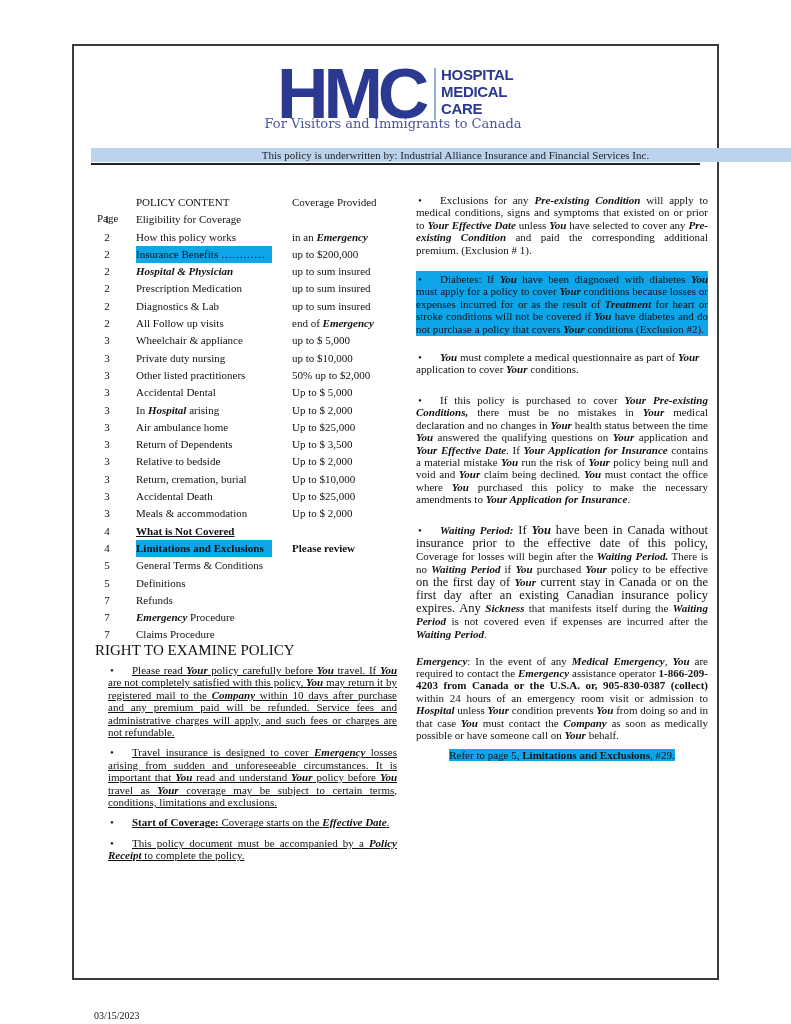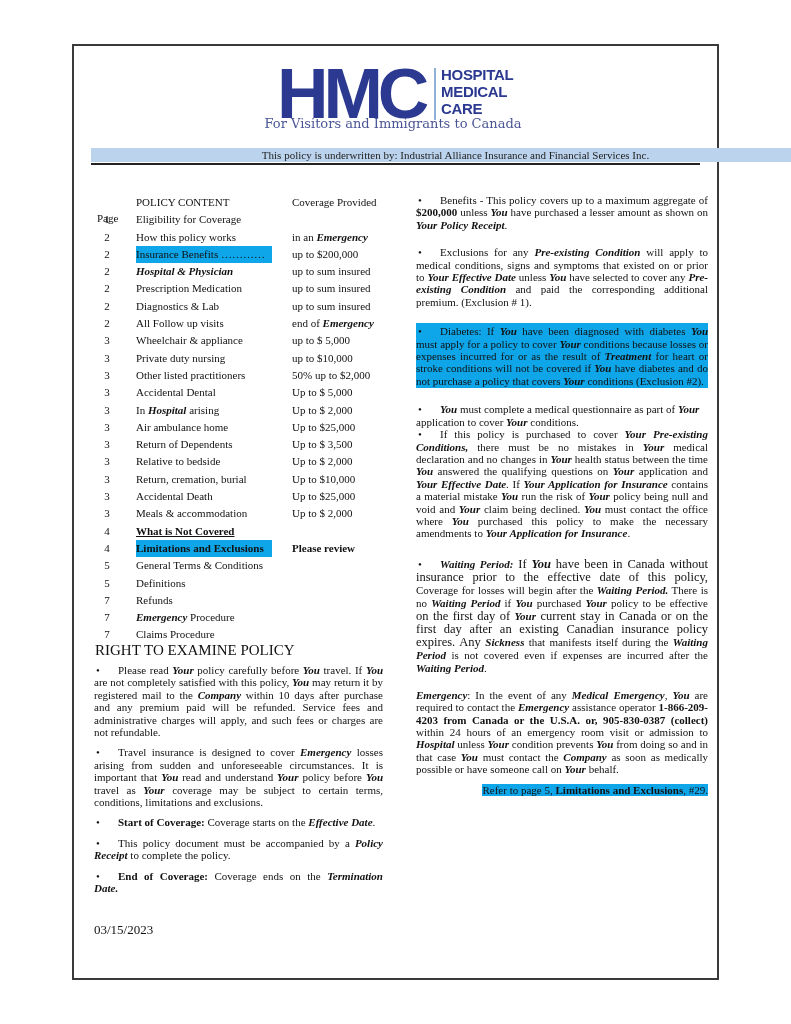--- a/index.html
+++ b/index.html
@@ -53,27 +53,27 @@
   .hl { background: #0ea5e9; }
   .toc-title.hl { width: 136px; padding-left: 0; }
   .bold { font-weight: bold; }
   .bi { font-weight: bold; font-style: italic; }
   .u { text-decoration: underline; }
 
   .rte { position: absolute; left: 95px; top: 642px; font-size: 15px; }
 
   
   .col { position: absolute; font-size: 11px; line-height: 12.4px; text-align: justify; }
-  .col-left { left: 94px; top: 664px; width: 289px; }
+  .col-left { left: 108px; top: 664px; width: 289px; text-decoration: underline; }
   .col-right { left: 416px; top: 194px; width: 292px; }
   .para { margin-bottom: 8px; }
   .para .bullet { display: inline-block; width: 24px; padding-left: 2px; }
   .col-right .para { margin-bottom: 0; }
 
-  .date { position: absolute; left: 94px; top: 922px; font-size: 13px; }
+  .date { position: absolute; left: 94px; top: 1010px; font-size: 10px; }
 </style>
 </head>
 <body>
 
 <div class="frame"></div>
 
 <div class="logo">
   <div class="logo-hmc">HMC</div>
   <div class="logo-divider"></div>
   <div class="logo-words">
@@ -218,34 +218,32 @@
 
 <div class="col col-left">
   <p class="para"><span class="bullet">•</span><span>Please read </span><b><i>Your</i></b><span> policy carefully before </span><b><i>You</i></b><span> travel. If </span><b><i>You</i></b><span> are not completely satisfied with this policy, </span><b><i>You</i></b><span> may return it by registered mail to the </span><b><i>Company</i></b><span> within 10 days after purchase and any premium paid will be refunded. Service fees and administrative charges will apply, and such fees or charges are not refundable.</span></p>
 
   <p class="para"><span class="bullet">•</span><span>Travel insurance is designed to cover </span><b><i>Emergency</i></b><span> losses arising from sudden and unforeseeable circumstances. It is important that </span><b><i>You</i></b><span> read and understand </span><b><i>Your</i></b><span> policy before </span><b><i>You</i></b><span> travel as </span><b><i>Your</i></b><span> coverage may be subject to certain terms, conditions, limitations and exclusions.</span></p>
 
   <p class="para"><span class="bullet">•</span><b>Start of Coverage:</b><span> Coverage starts on the </span><b><i>Effective Date</i></b><span>.</span></p>
 
   <p class="para"><span class="bullet">•</span><span>This policy document must be accompanied by a </span><b><i>Policy Receipt</i></b><span> to complete the policy.</span></p>
 
-  <p class="para"><span class="bullet">•</span><b>End of Coverage:</b><span> Coverage ends on the </span><b><i>Termination Date.</i></b></p>
 </div>
 
 <div class="col col-right">
-  <p class="para" style="margin-bottom:15px"><span class="bullet">•</span><span>Benefits - This policy covers up to a maximum aggregate of </span><b>$200,000</b><span> unless </span><b><i>You</i></b><span> have purchased a lesser amount as shown on </span><b><i>Your Policy Receipt</i></b><span>.</span></p>
 
   <p class="para" style="margin-bottom:15px"><span class="bullet">•</span><span>Exclusions for any </span><b><i>Pre-existing Condition</i></b><span> will apply to medical conditions, signs and symptoms that existed on or prior to </span><b><i>Your Effective Date</i></b><span> unless </span><b><i>You</i></b><span> have selected to cover any </span><b><i>Pre-existing Condition</i></b><span> and paid the corresponding additional premium. (Exclusion # 1).</span></p>
 
   <p class="para hl" style="margin-bottom:15px; padding:2px 0 1px 0;"><span class="bullet">•</span><span>Diabetes: If </span><b><i>You</i></b><span> have been diagnosed with diabetes </span><b><i>You</i></b><span> must apply for a policy to cover </span><b><i>Your</i></b><span> conditions because losses or expenses incurred for or as the result of </span><b><i>Treatment</i></b><span> for heart or stroke conditions will not be covered if </span><b><i>You</i></b><span> have diabetes and do not purchase a policy that covers </span><b><i>Your</i></b><span> conditions (Exclusion #2).</span></p>
 
-  <p class="para" style="text-align:left;"><span class="bullet">•</span><b><i>You</i></b><span> must complete a medical questionnaire as part of </span><b><i>Your</i></b><span> application to cover </span><b><i>Your</i></b><span> conditions.</span></p>
+  <p class="para" style="margin-bottom:18px; text-align:left;"><span class="bullet">•</span><b><i>You</i></b><span> must complete a medical questionnaire as part of </span><b><i>Your</i></b><span> application to cover </span><b><i>Your</i></b><span> conditions.</span></p>
 
   <p class="para" style="margin-bottom:18px"><span class="bullet">•</span><span>If this policy is purchased to cover </span><b><i>Your Pre-existing Conditions,</i></b><span> there must be no mistakes in </span><b><i>Your</i></b><span> medical declaration and no changes in </span><b><i>Your</i></b><span> health status between the time </span><b><i>You</i></b><span> answered the qualifying questions on </span><b><i>Your</i></b><span> application and </span><b><i>Your Effective Date</i></b><span>. If </span><b><i>Your Application for Insurance</i></b><span> contains a material mistake </span><b><i>You</i></b><span> run the risk of </span><b><i>Your</i></b><span> policy being null and void and </span><b><i>Your</i></b><span> claim being declined. </span><b><i>You</i></b><span> must contact the office where </span><b><i>You</i></b><span> purchased this policy to make the necessary amendments to </span><b><i>Your Application for Insurance</i></b><span>.</span></p>
 
   <p class="para" style="margin-bottom:14px; line-height:13px;"><span class="bullet">•</span><b><i>Waiting Period:</i></b><span style="font-size:12.5px"> If </span><b><i style="font-size:12.5px">You</i></b><span style="font-size:12.5px"> have been in Canada without insurance prior to the effective date of this policy, </span><span>Coverage for losses will begin after the </span><b><i>Waiting Period.</i></b><span> There is no </span><b><i>Waiting Period</i></b><span> if </span><b><i>You</i></b><span> purchased </span><b><i>Your</i></b><span> policy to be effective </span><span style="font-size:12.5px">on the first day of </span><b><i>Your</i></b><span style="font-size:12.5px"> current stay in Canada or on the first day after an existing Canadian insurance policy expires. Any </span><b><i>Sickness</i></b><span> that manifests itself during the </span><b><i>Waiting Period</i></b><span> is not covered even if expenses are incurred after the </span><b><i>Waiting Period</i></b><span>.</span></p>
 
   <p class="para" style="margin-bottom:8px"><b><i>Emergency</i></b><span>:  In the event of any </span><b><i>Medical Emergency</i></b><span>, </span><b><i>You</i></b><span> are required to contact the </span><b><i>Emergency</i></b><span> assistance operator </span><b>1-866-209-4203 from Canada or the U.S.A. or, 905-830-0387 (collect)</b><span> within 24 hours of an emergency room visit or admission to </span><b><i>Hospital</i></b><span> unless </span><b><i>Your</i></b><span> condition prevents </span><b><i>You</i></b><span> from doing so and in that case </span><b><i>You</i></b><span> must contact the </span><b><i>Company</i></b><span> as soon as medically possible or have someone call on </span><b><i>Your</i></b><span> behalf.</span></p>
 
-  <p class="para" style="text-align:right"><span class="hl"><span>Refer to page 5, </span><b>Limitations and Exclusions</b><span>, #29.</span></span></p>
+  <p class="para" style="text-align:center"><span class="hl"><span>Refer to page 5, </span><b>Limitations and Exclusions</b><span>, #29.</span></span></p>
 </div>
 
 <div class="date">03/15/2023</div>
 
 </body></html>

